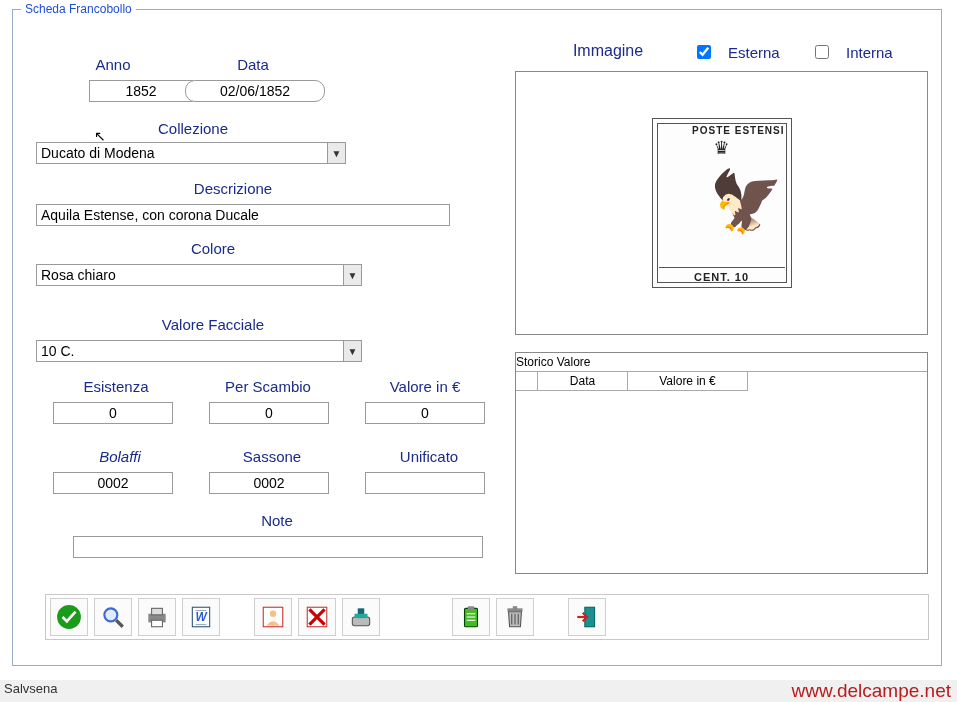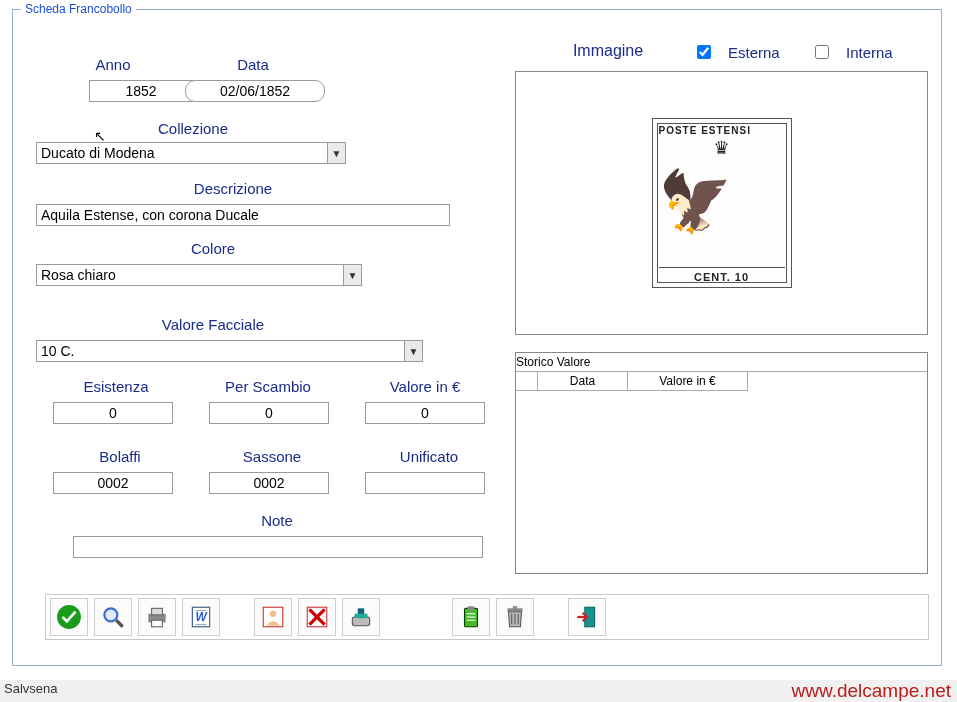--- a/index.html
+++ b/index.html
@@ -65,21 +65,21 @@
   }
   .img-area {
     position: absolute;
     left: 502px; top: 55px; width: 413px; height: 264px;
     border: 1px solid #888;
     background: #fff;
     display:flex; align-items:center; justify-content:center;
   }
   .stamp-wrap {
     width:140px; height:170px; border:1px solid #555;
-    display:flex; flex-direction:column; align-items:flex-start; justify-content:space-between;
+    display:flex; flex-direction:column; align-items:flex-end; justify-content:space-between;
     padding:6px 6px 4px 6px;
     background:#fdfdfd;
     position:relative;
   }
   .stamp-wrap::before {
     content:""; position:absolute; inset:4px; border:1px solid #555;
   }
   .stamp-top { font-size:10px; letter-spacing:1px; font-weight:bold; color:#222; z-index:1;}
   .stamp-eagle {
     font-size:60px; color:#222; line-height:1; z-index:1; position:relative;
@@ -159,35 +159,35 @@
     <div class="label" style="left:160px; top:164px; width:120px;">Descrizione</div>
     <input class="txt left" style="left: 23px; top: 188px; width: 414px;" value="Aquila Estense, con corona Ducale">
 
     <div class="label" style="left:160px; top:224px; width:80px;">Colore</div>
     <div class="half-sel" style="left:23px; top:248px; width:326px;">
       <span class="hs-text">Rosa chiaro</span>
       <span class="hs-btn">▼</span>
     </div>
 
     <div class="label" style="left:110px; top:300px; width:180px;">Valore Facciale</div>
-    <div class="half-sel" style="left:23px; top:324px; width:387px;">
+    <div class="half-sel" style="left:23px; top:324px; width:326px;">
       <span class="hs-text">10 C.</span>
       <span class="hs-btn">▼</span>
     </div>
 
     <div class="label" style="left:48px; top:362px; width:110px;">Esistenza</div>
     <input class="txt" style="left: 40px; top: 386px; width: 120px;" value="0">
 
     <div class="label" style="left:190px; top:362px; width:130px;">Per Scambio</div>
     <input class="txt" style="left: 196px; top: 386px; width: 120px;" value="0">
 
     <div class="label" style="left:352px; top:362px; width:120px;">Valore in €</div>
     <input class="txt" style="left: 352px; top: 386px; width: 120px;" value="0">
 
-    <div class="label" style="left:62px; top:432px; width:90px;">Bolaffi</div>
+    <div class="label" style="left:62px; top:432px; width:90px;font-style:italic;">Bolaffi</div>
     <input class="txt" style="left: 40px; top: 456px; width: 120px;" value="0002">
 
     <div class="label" style="left:214px; top:432px; width:90px;">Sassone</div>
     <input class="txt" style="left: 196px; top: 456px; width: 120px;" value="0002">
 
     <div class="label" style="left:366px; top:432px; width:100px;">Unificato</div>
     <input class="txt" style="left: 352px; top: 456px; width: 120px;" value="">
 
     <div class="label" style="left:224px; top:496px; width:80px;">Note</div>
     <input class="txt left" style="left: 60px; top: 520px; width: 410px;" value="">

